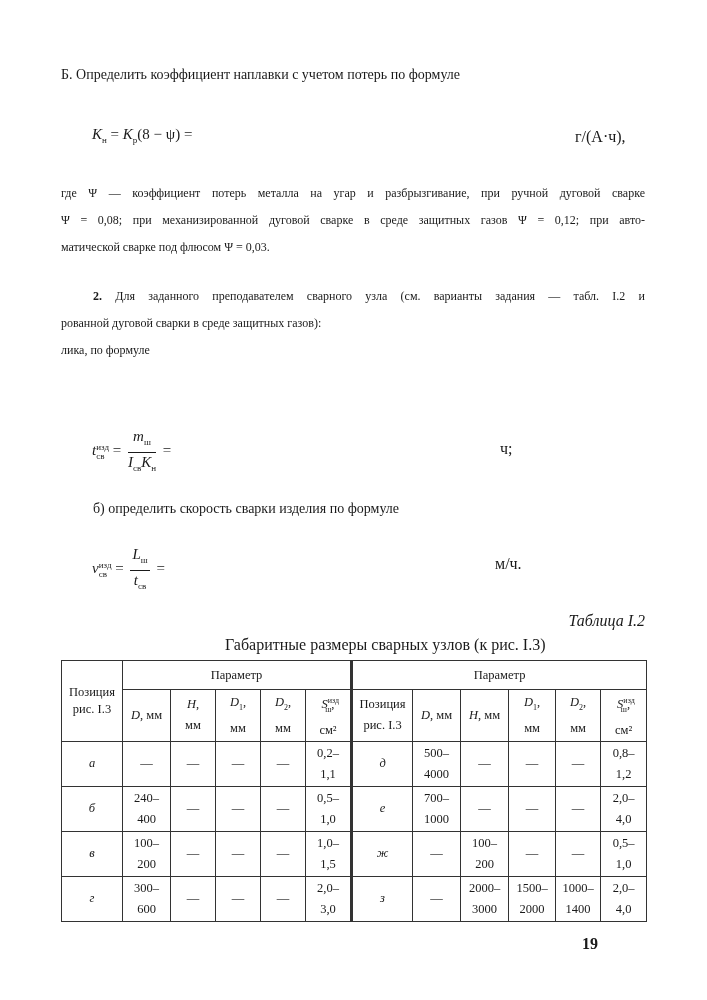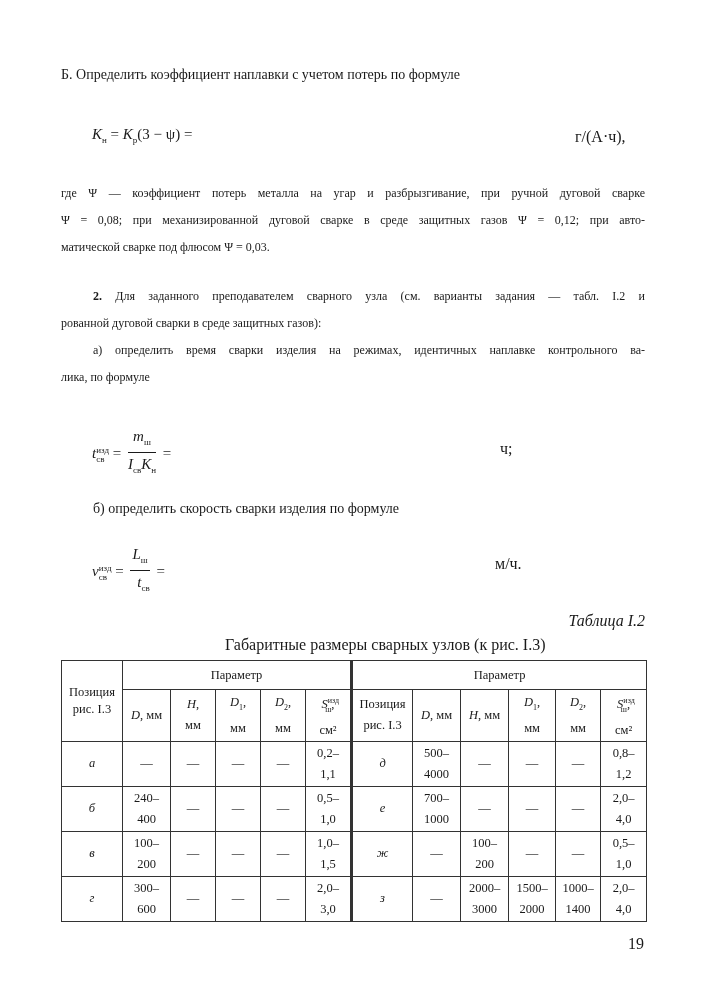--- a/index.html
+++ b/index.html
@@ -10,21 +10,21 @@
     }
     .line { position: absolute; left: 61px; white-space: nowrap; font-size: 14px; line-height: 18px; }
     .justify { position: absolute; left: 61px; width: 584px; font-size: 12px; line-height: 27px; text-align: justify; }
     .jline { display: block; text-align: justify; text-align-last: justify; height: 27px; }
     .jline.last { text-align-last: left; }
     .it { font-style: italic; }
     .formula { position: absolute; font-size: 15px; white-space: nowrap; }
     .formula sub, .formula sup { font-size: 9px; font-style: normal; }
     .frac { display: inline-block; vertical-align: middle; text-align: center; margin: 0 3px; }
     .frac .num { display: block; border-bottom: 1px solid #1a1a1a; padding: 0 2px 1px; line-height: 17px; font-family: Liberation Serif, serif; }
-    .frac .den { display: block; padding-top: 1px; line-height: 21px; text-align: right; }
+    .frac .den { display: block; padding-top: 1px; line-height: 16px; }
     .unit { position: absolute; font-size: 16px; white-space: nowrap; }
 
     table.data {
       position: absolute; left: 61px; top: 660px; width: 585px;
       border-collapse: collapse; font-size: 12.5px; table-layout: fixed;
     }
     table.data td {
       border: 1px solid #333; text-align: center; vertical-align: middle; padding: 0 2px; line-height: 21px;
     }
     table.data .thick { border-left: 3px solid #333; }
@@ -33,34 +33,33 @@
     .hdr-sub td { height: 48px; line-height: 17px; }
     .drow td { height: 44px; }
     .sym sub, .sym sup { font-size: 8px; font-style: normal; }
   </style>
 </head>
 <body>
 
 <div class="line" style="top:66px;">Б.  Определить коэффициент наплавки с учетом потерь по формуле</div>
 
 <div class="formula it" style="left:92px; top:126px;">
-  <span>K</span><sub>н</sub><span style="font-style:normal"> = </span><span>K</span><sub>р</sub><span style="font-style:normal">(3 − ψ) =</span>
+  <span>K</span><sub>н</sub><span style="font-style:normal"> = </span><span>K</span><sub>р</sub><span style="font-style:normal">(8 − ψ) =</span>
 </div>
 <div class="unit" style="left:575px; top:128px;">г/(А·ч),</div>
 
 <div class="justify" style="top:180px;">
   <span class="jline">где Ψ — коэффициент потерь металла на угар и разбрызгивание, при ручной дуговой сварке</span>
   <span class="jline">Ψ = 0,08; при механизированной дуговой сварке в среде защитных газов Ψ = 0,12; при авто-</span>
   <span class="jline last">матической сварке под флюсом Ψ = 0,03.</span>
 </div>
 
 <div class="justify" style="top:283px;">
   <span class="jline" style="padding-left:32px; width:552px;"><b>2.</b><span> Для заданного преподавателем сварного узла (см. варианты задания — табл. I.2 и</span></span>
   <span class="jline last">рованной дуговой сварки в среде защитных газов):</span>
-  <span class="jline" style="padding-left:32px; width:552px;">а) определить время сварки изделия на режимах, идентичных наплавке контрольного ва-</span>
   <span class="jline last">лика, по формуле</span>
 </div>
 
 <div class="formula it" style="left:92px; top:428px;">
   <span>t</span><span style="display:inline-block; vertical-align:middle; line-height:9px; font-style:normal;"><sup style="display:block">изд</sup><sub style="display:block">св</sub></span>
   <span style="font-style:normal">=</span>
   <span class="frac">
     <span class="num"><span>m</span><sub>ш</sub></span>
     <span class="den"><span>I</span><sub>св</sub><span>K</span><sub>н</sub></span>
   </span>
@@ -174,13 +173,13 @@
     <td class="pos thick">з</td>
     <td>—</td>
     <td><span>2000–</span><br><span>3000</span></td>
     <td><span>1500–</span><br><span>2000</span></td>
     <td><span>1000–</span><br><span>1400</span></td>
     <td><span>2,0–</span><br><span>4,0</span></td>
   </tr>
 </tbody>
   </table>
 
-<div class="unit" style="left:628px; top:935px;">19</div>
+<div class="unit" style="left:582px; top:935px;font-weight:bold;">19</div>
 
 </body></html>

